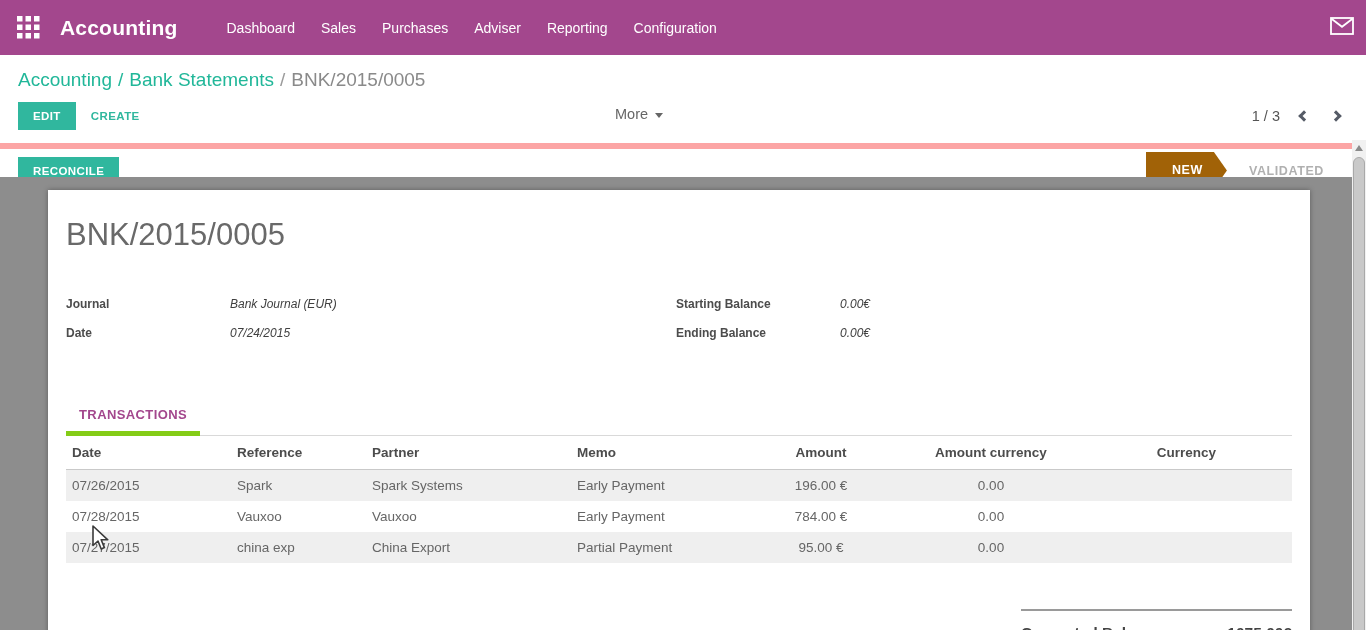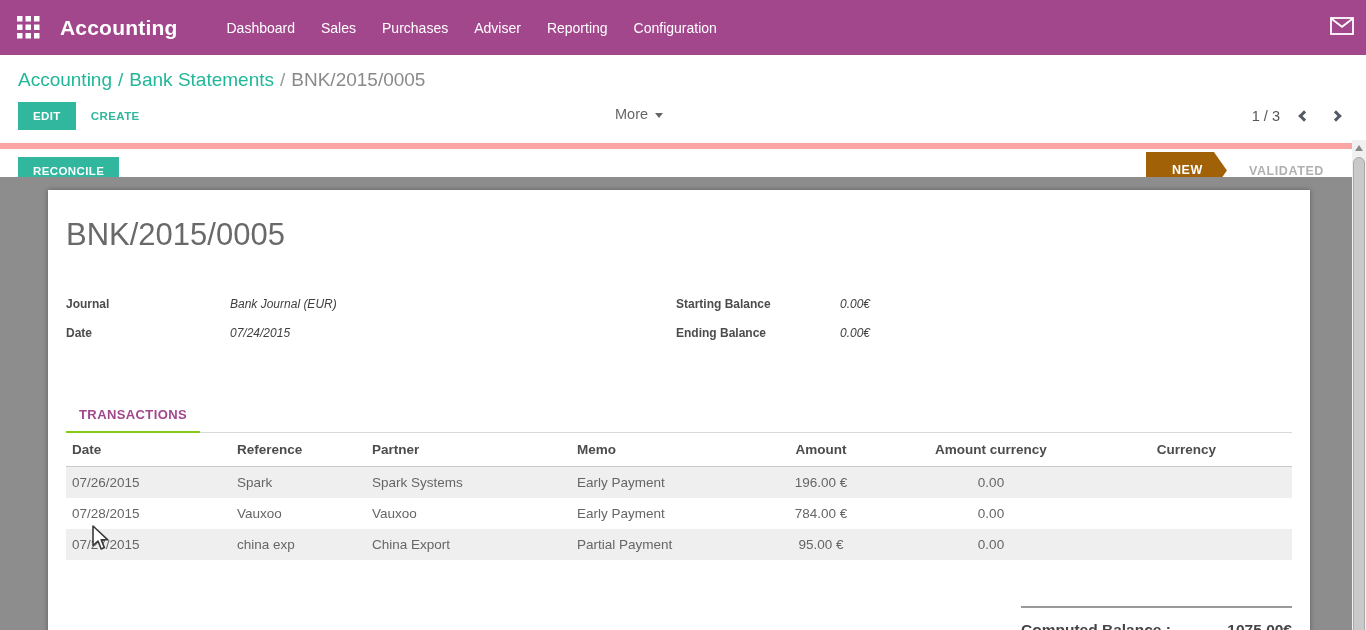--- a/index.html
+++ b/index.html
@@ -53,21 +53,21 @@
 
   .fields { display:flex; margin-top:44px; font-size:12px; }
   .fgroup-left { width:610px; }
   .frow { display:flex; margin-bottom:15px; }
   .flabel { width:164px; font-weight:bold; color:#4c4c4c; }
   .fvalue { color:#404040;font-style:italic; }
 
   .notebook { margin-top:50px; }
   .tabs { border-bottom:1px solid #d9d9d9; }
   .tab { display:inline-block; color:#a3478d; font-size:13px; font-weight:bold; letter-spacing:.4px;
-         padding:0 13px 9px 13px; border-bottom:2px solid #84cc16; margin-bottom:-1px; cursor:pointer; }
+         padding:0 13px 9px 13px; border-bottom:5px solid #84cc16; margin-bottom:-1px; cursor:pointer; }
 
   table.tx { width:100%; border-collapse:collapse; font-size:13.5px; margin-top:0; }
   table.tx thead th { color:#4c4c4c; font-weight:bold; text-align:left; padding:9px 6px; border-bottom:1px solid #c9c9c9; background:#fff; }
   table.tx th.center { text-align:center; }
   table.tx tbody td { color:#666; padding:8px 6px; }
   table.tx tbody tr { cursor:pointer; }
   table.tx tbody tr:nth-child(odd) { background:#efefef; }
   table.tx td.right { text-align:center; }
 
   .balance-block { width:271px; margin-left:auto; margin-top:46px; border-top:2px solid #9a9a9a;

